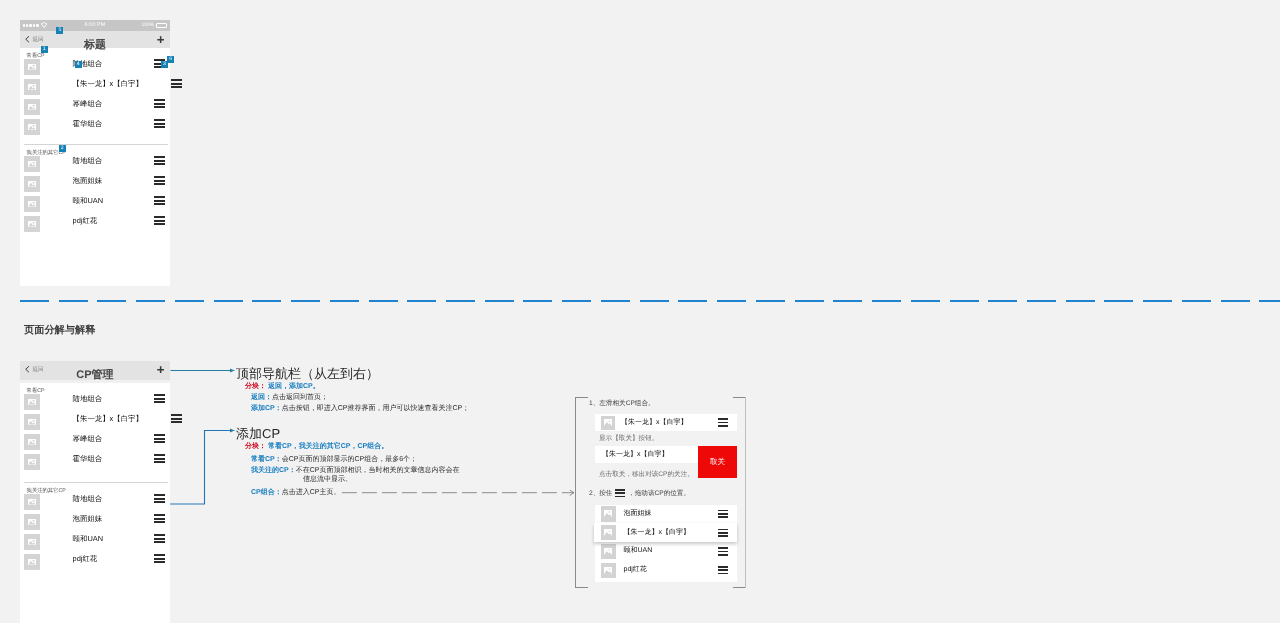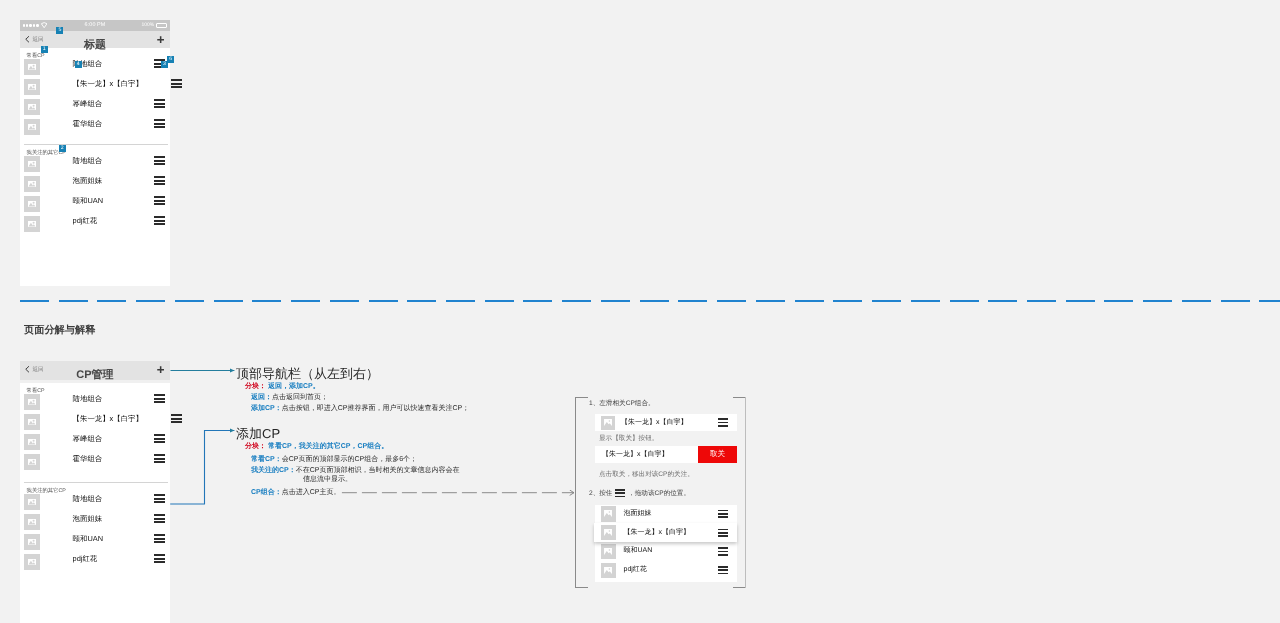--- a/index.html
+++ b/index.html
@@ -493,21 +493,21 @@
         <i></i>
         <i></i>
         <i></i>
       </span>
   </div>
 
   <div class="dp-note" style="left:24px;top:37px;">显示【取关】按钮。</div>
 
   <div class="dp-card" style="left:20px;top:49px;width:142px;height:17px;">
     <span class="dp-title" style="margin-left:7px;">【朱一龙】x【白宇】</span>
-    <span class="unfollow" style="right:0;top:0;width:39px;height:17px;margin-left:44px;">取关</span>
+    <span class="unfollow" style="right:0;top:0;width:39px;height:32px;margin-left:44px;">取关</span>
   </div>
 
   <div class="dp-note" style="left:24px;top:73px;">点击取关，移出对该CP的关注。</div>
 
   <div class="dp-step" style="left:14px;top:91.5px;">
     <span>2、按住</span>
     <span class="inline-burger">
         <i></i>
         <i></i>
         <i></i>

